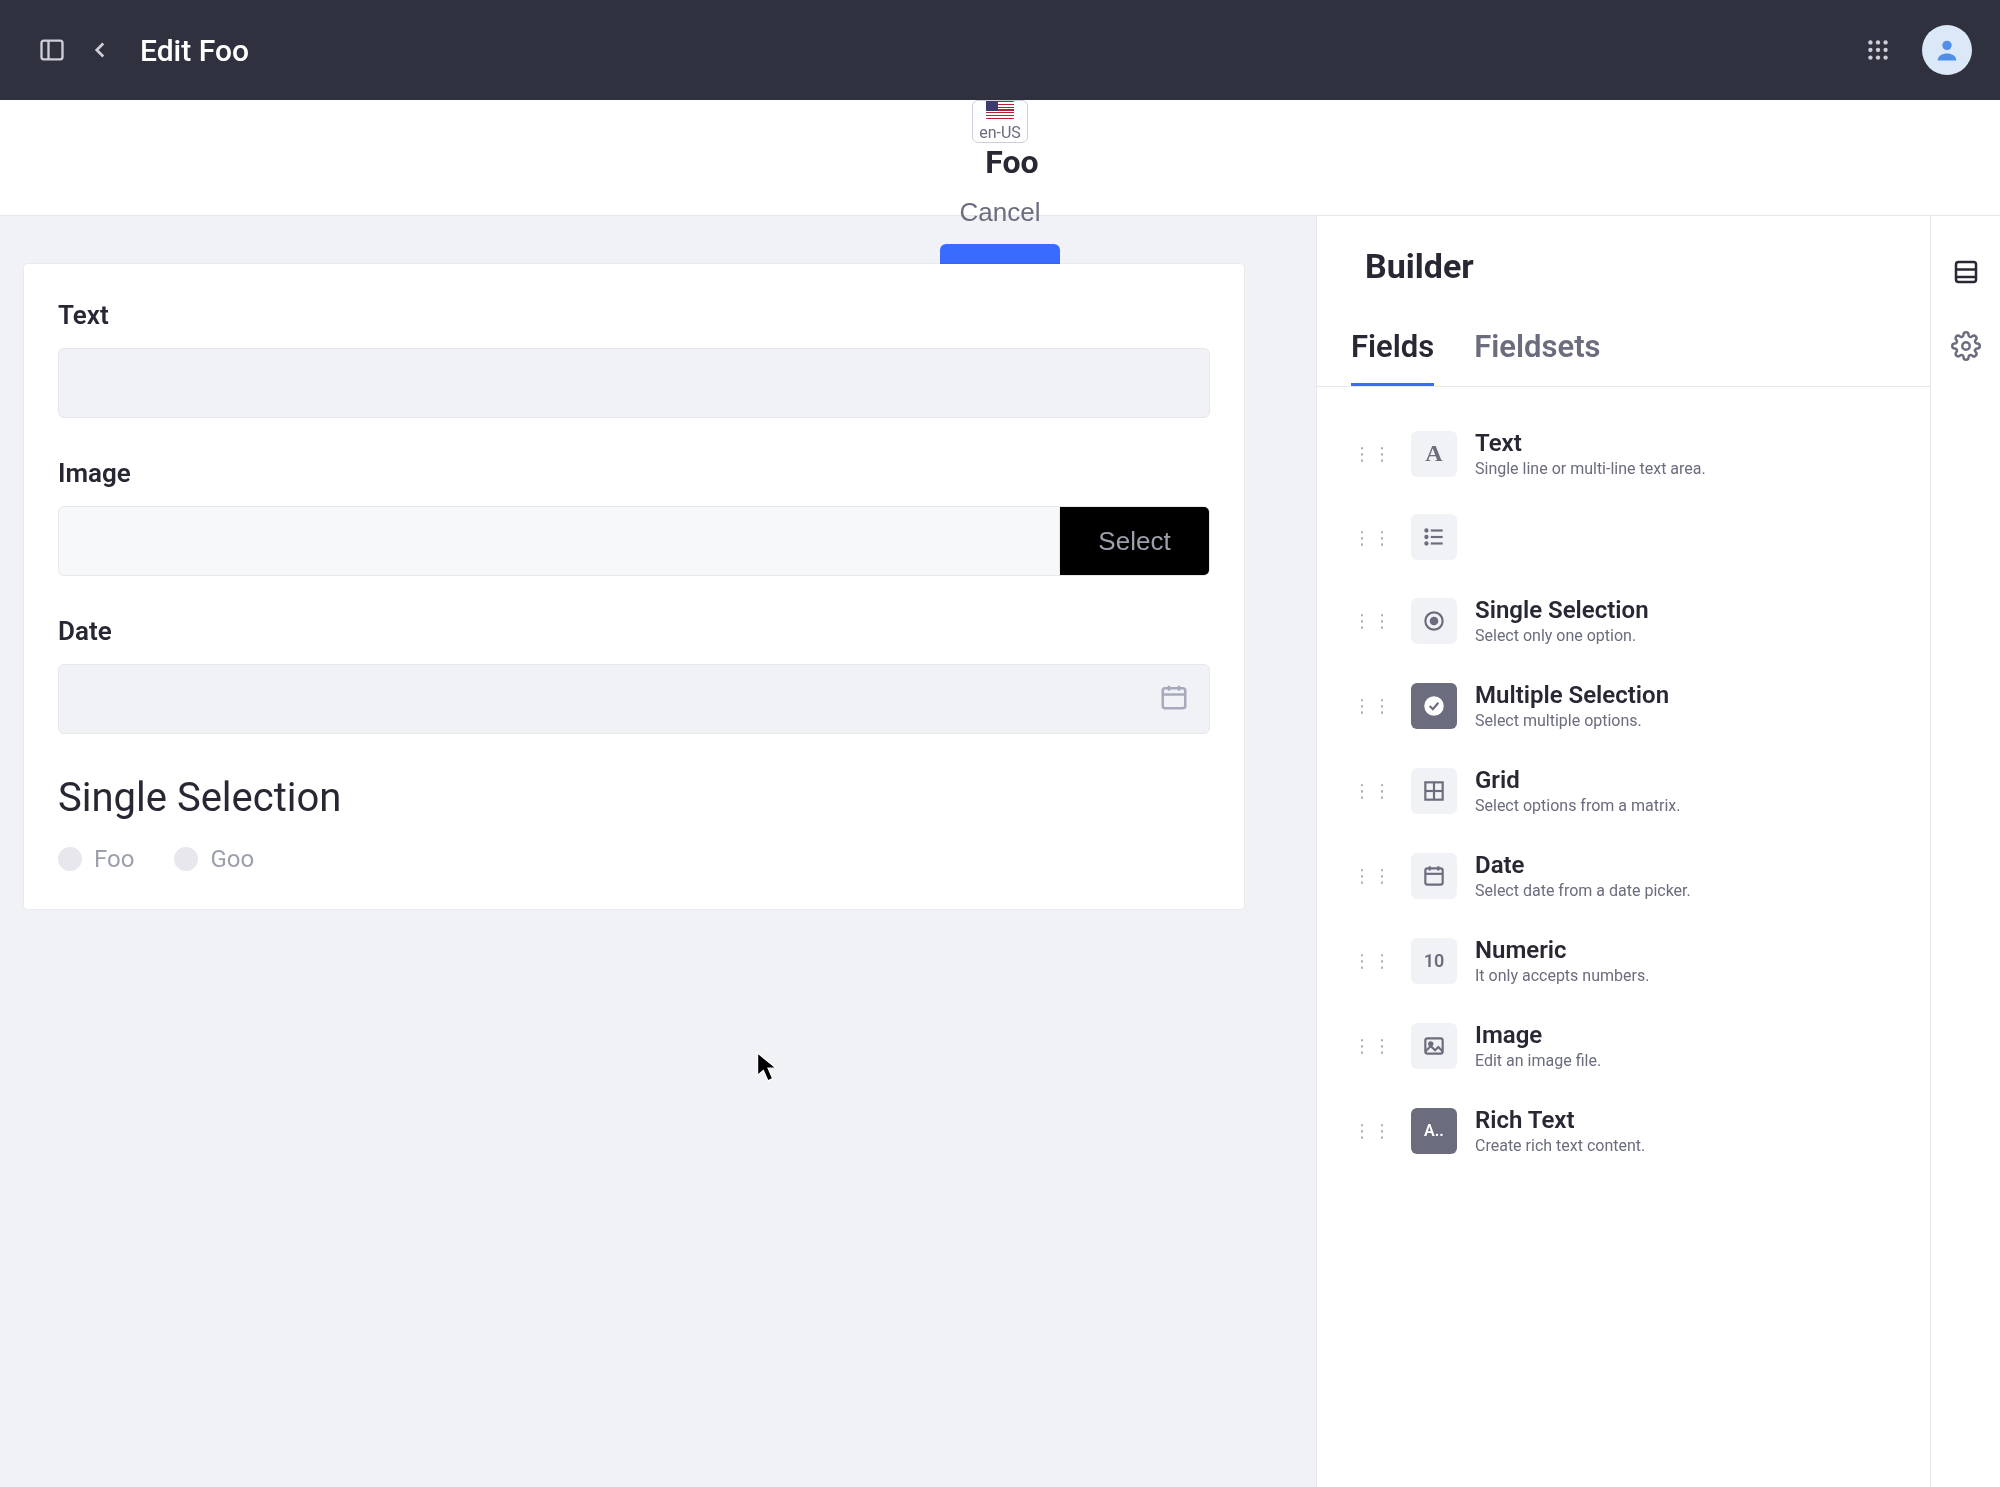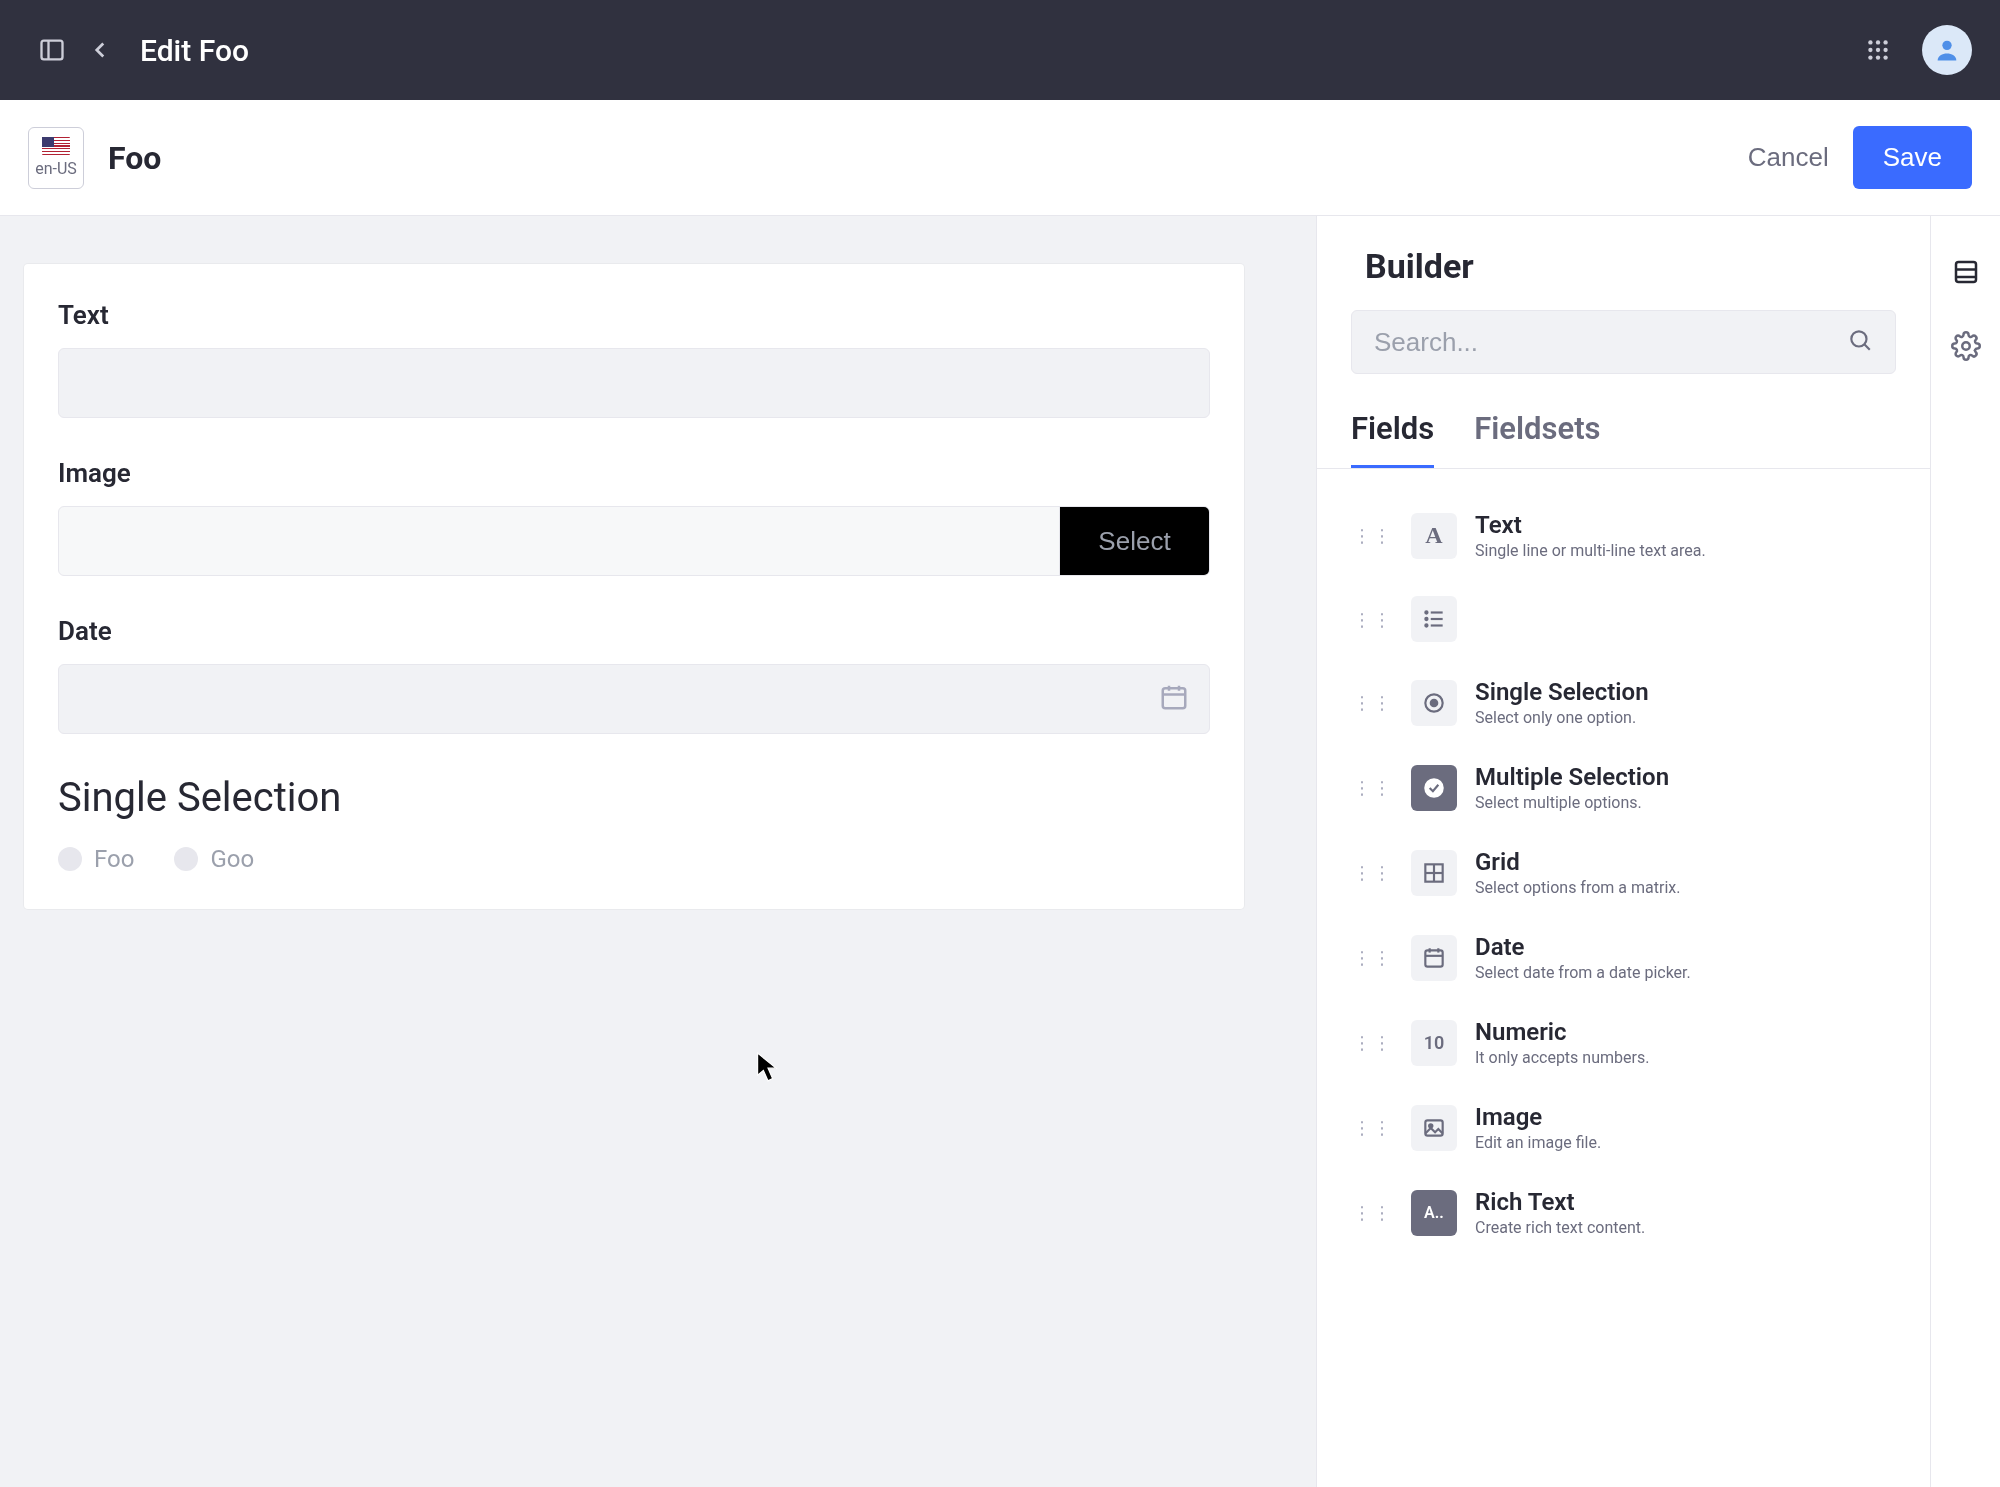--- a/index.html
+++ b/index.html
@@ -6,21 +6,21 @@
 html, body { width: 2000px; height: 1487px; font-family: -apple-system, BlinkMacSystemFont, "Segoe UI", Roboto, sans-serif; background: #f1f2f5; color: #272833; }
 
 
 .topbar { height: 100px; background: #30313f; display: flex; align-items: center; padding: 0 28px; color: #fff; }
 .topbar .icon-btn { width: 48px; height: 48px; display: flex; align-items: center; justify-content: center; cursor: pointer; }
 .topbar .title { font-size: 30px; font-weight: 500; margin-left: 16px; }
 .topbar .spacer { flex: 1; }
 .avatar { width: 50px; height: 50px; border-radius: 50%; background: #dbe8f8; display:flex; align-items:center; justify-content:center; margin-left: 20px; }
 
 
-.subheader { height: 116px; background: #fff; display: flex; align-items: center; padding: 0 28px; border-bottom: 1px solid #e7e7ed; }
+.subheader { height: 116px; background: #fff; display: flex; align-items: center; padding: 0 28px; border-bottom: 1px solid #e7e7ed; flex-direction: column; }
 .locale-chip { width: 56px; height: 62px; border: 1px solid #cdced9; border-radius: 6px; display: flex; flex-direction: column; align-items: center; justify-content: center; font-size: 16px; color: #6b6c7e; gap:4px; }
 .flag { width: 28px; height: 18px; position: relative; background: linear-gradient(to bottom, #b22234 0 7.7%, #fff 7.7% 15.4%, #b22234 15.4% 23.1%, #fff 23.1% 30.8%, #b22234 30.8% 38.5%, #fff 38.5% 46.2%, #b22234 46.2% 53.9%, #fff 53.9% 61.6%, #b22234 61.6% 69.3%, #fff 69.3% 77%, #b22234 77% 84.7%, #fff 84.7% 92.4%, #b22234 92.4% 100%); border-radius:1px; }
 .flag::before { content:""; position:absolute; top:0; left:0; width:12px; height:10px; background:#3c3b6e; }
 .subheader .page-title { font-size: 32px; font-weight: 700; margin-left: 24px; }
 .subheader .spacer { flex: 1; }
 .btn-cancel { font-size: 26px; font-weight: 500; color: #6b6c7e; background: transparent; border: none; padding: 16px 24px; cursor: pointer; }
 .btn-save { font-size: 26px; font-weight: 500; color: #fff; background: #3a6bff; border: none; padding: 16px 30px; border-radius: 6px; cursor: pointer; margin-left: 0; }
 
 
 .main { display: flex; height: calc(1487px - 100px - 116px); }
@@ -157,29 +157,20 @@
             <span>Goo</span>
           </label>
         </div>
       </div>
 
     </div>
   </div>
 
   <div class="builder-panel">
     <div class="builder-title">Builder</div>
-    <div class="builder-search">
-      <input placeholder="Search..." style="">
-      <span>
-        <svg width="26" height="26" viewBox="0 0 24 24" fill="none" stroke="#6b6c7e" stroke-width="2">
-            <circle cx="11" cy="11" r="7"></circle>
-            <line x1="21" y1="21" x2="16" y2="16"></line>
-          </svg>
-      </span>
-    </div>
     <div class="builder-tabs">
       <div class="builder-tab active">Fields</div>
       <div class="builder-tab">Fieldsets</div>
     </div>
     <div class="field-list" id="field-list">
         <div class="field-item">
           <span class="drag-handle">⋮⋮</span>
           <span class="field-icon">
             <span style="font-size:24px;font-family:serif">A</span>
           </span>

